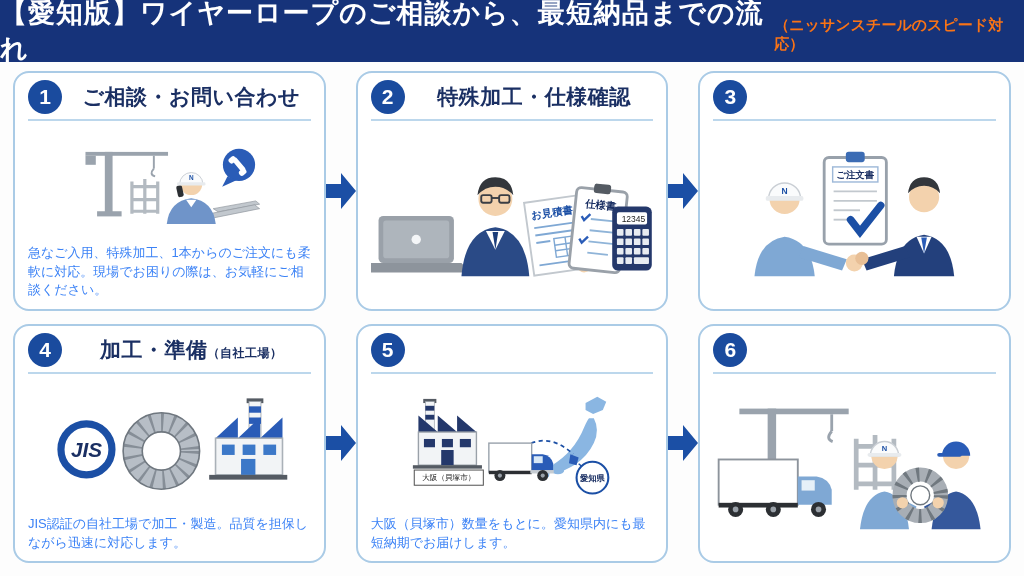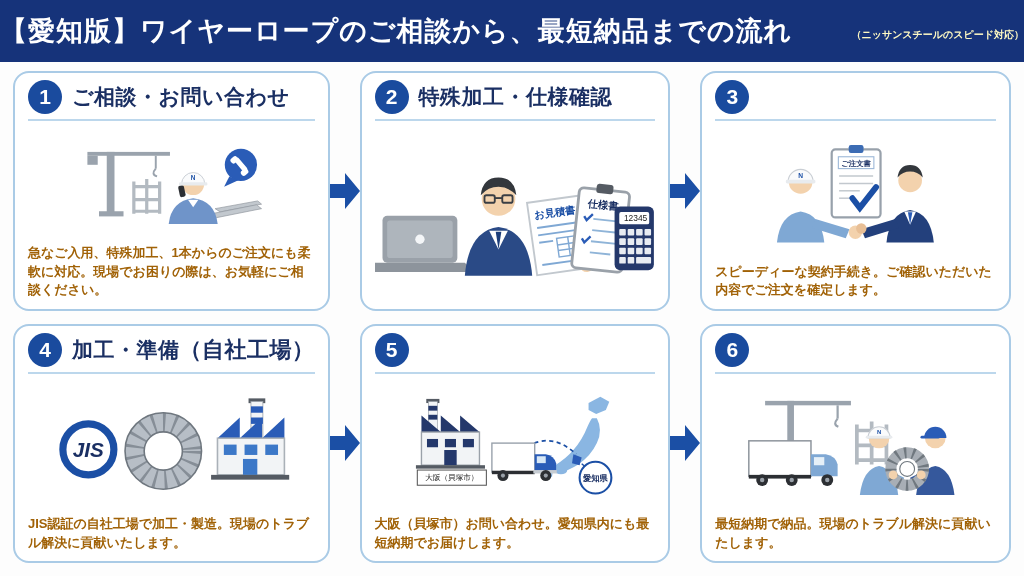--- a/index.html
+++ b/index.html
@@ -3,24 +3,24 @@
 <meta charset="utf-8">
 <style>
   * { box-sizing: border-box; }
   html, body {
     width: 1024px; height: 576px; margin: 0; overflow: hidden;
     background: #fdfdfd;
     font-family: "Liberation Sans", "DejaVu Sans", sans-serif;
   }
   .header {
     height: 62px; background: #16337a;
-    display: flex; align-items: center; justify-content: space-between; gap: 10px;
+    display: flex; align-items: center; justify-content: center; gap: 10px;
   }
   .header-title { color: #fff; font-size: 27px; font-weight: 800; letter-spacing: 1px; }
-  .header-sub   { color: #fef9c3; font-size: 10px; font-weight: 700; padding-top: 8px; }
+  .header-sub   { color: #f97316; font-size: 15px; font-weight: 700; padding-top: 8px; }
 
   .grid {
     height: calc(576px - 62px);
     display: grid;
     grid-template-columns: 1fr 30px 1fr 30px 1fr;
     grid-template-rows: 1fr 1fr;
     row-gap: 13px;
     padding: 9px 13px 13px;
   }
   .card {
@@ -31,31 +31,31 @@
   .card-head {
     display: flex; align-items: center; gap: 10px;
     padding-bottom: 5px; border-bottom: 2px solid #bcd7ec;
   }
   .num-badge {
     width: 34px; height: 34px; border-radius: 50%;
     background: #1a4b9e; color: #fff; font-weight: 800; font-size: 21px;
     display: flex; align-items: center; justify-content: center; flex: 0 0 auto;
   }
   .card-title {
-    flex: 1; margin: 0;
+    flex: 1; text-align: center; margin: 0;
     font-size: 21px; font-weight: 800; color: #1a2f63;
     letter-spacing: .5px; white-space: nowrap;
   }
-  .title-suffix { font-size: 22px; font-weight: 800; color: #1a2f63; }
+  .title-suffix { font-size: 12px; font-weight: 800; color: #1a2f63; }
   .illus { flex: 1; min-height: 0; display: flex; align-items: flex-start; justify-content: center; padding: 18px 0; }
   .illus svg { width: 100%; height: 100%; }
   svg text { font-family: "Liberation Sans", "DejaVu Sans", sans-serif; }
   .desc {
     margin: 2px 0 0; font-size: 13px; line-height: 1.42;
-    color: #a16207; font-weight: 700;
+    color: #3b82f6; font-weight: 400;
   }
   .arrow-cell { display: flex; align-items: center; justify-content: center; }
   .arrow-cell svg { width: 30px; height: 40px; }
 </style>
 </head>
 <body>
 
 <header class="header">
   <span class="header-title">【愛知版】ワイヤーロープのご相談から、最短納品までの流れ</span>
   <span class="header-sub">（ニッサンスチールのスピード対応）</span>
@@ -243,21 +243,20 @@
           <polygon points="204,108 158,122 163,134 209,120" fill="#23407c"></polygon>
           <circle cx="224" cy="56" r="16" fill="#f3d2ad"></circle>
           <path d="M207 52 q2 -17 17 -17 q15 0 17 17 q-7 -8 -17 -8 q-10 0 -17 8 z" fill="#33373c"></path>
         </g>
         <g>
           <circle cx="150" cy="126" r="9" fill="#f3d2ad"></circle>
           <circle cx="158" cy="121" r="7" fill="#e8bf96"></circle>
         </g>
       </svg>
     </div>
-    <p class="desc">スピーディーな契約手続き。ご確認いただいた内容でご注文を確定します。</p>
   </section>
 
   <section class="card">
     <div class="card-head">
       <div class="num-badge">
           <span>4</span>
         </div>
       <h2 class="card-title"><span>加工・準備</span><span class="title-suffix">（自社工場）</span></h2>
     </div>
     <div class="illus">
@@ -282,21 +281,21 @@
           <g fill="#3c78c8">
             <rect x="216" y="66" width="16" height="13"></rect>
               <rect x="242" y="66" width="16" height="13"></rect>
               <rect x="268" y="66" width="16" height="13"></rect>
             <rect x="240" y="84" width="18" height="20"></rect>
           </g>
           <rect x="200" y="104" width="98" height="6" fill="#555b63"></rect>
         </g>
       </svg>
     </div>
-    <p class="desc">JIS認証の自社工場で加工・製造。現場のトラブル解決に貢献いたします。</p>
+    <p class="desc">JIS認証の自社工場で加工・製造。品質を担保しながら迅速に対応します。</p>
   </section>
 
   <div class="arrow-cell">
     <svg viewBox="0 0 30 40">
         <polygon points="0,13 15,13 15,2 30,20 15,38 15,27 0,27" fill="#1b4fa5"></polygon>
       </svg>
   </div>
 
   <section class="card">
     <div class="card-head">
@@ -344,21 +343,21 @@
           <circle cx="194" cy="121" r="8" fill="#2c2f33"></circle>
             <circle cx="194" cy="121" r="3" fill="#9aa1a9"></circle>
         </g>
         <g>
           <line x1="246" y1="104" x2="256" y2="112" stroke="#1b4fa5" stroke-width="2"></line>
           <circle cx="266" cy="124" r="23" fill="#fff" stroke="#1b4fa5" stroke-width="3"></circle>
           <text x="266" y="129" text-anchor="middle" font-size="12" font-weight="bold" fill="#1a2f63">愛知県</text>
         </g>
       </svg>
     </div>
-    <p class="desc">大阪（貝塚市）お問い合わせ。愛知県内にも最短納期でお届けします。</p>
+    <p class="desc">大阪（貝塚市）数量をもとに。愛知県内にも最短納期でお届けします。</p>
   </section>
 
   <div class="arrow-cell">
     <svg viewBox="0 0 30 40">
         <polygon points="0,13 15,13 15,2 30,20 15,38 15,27 0,27" fill="#1b4fa5"></polygon>
       </svg>
   </div>
 
   <section class="card">
     <div class="card-head">
@@ -406,16 +405,15 @@
         </g>
         <g>
           <circle cx="220" cy="104" r="22" fill="none" stroke="#a8aeb5" stroke-width="15"></circle>
           <circle cx="220" cy="104" r="22" fill="none" stroke="#70787f" stroke-width="15" stroke-dasharray="3 8"></circle>
           <circle cx="220" cy="104" r="10" fill="#fff" stroke="#70787f" stroke-width="1.5"></circle>
           <circle cx="201" cy="112" r="6" fill="#f3d2ad"></circle>
           <circle cx="239" cy="112" r="6" fill="#f3d2ad"></circle>
         </g>
       </svg>
     </div>
-    <p class="desc">最短納期で納品。現場のトラブル解決に貢献いたします。</p>
   </section>
 
 </main>
 
 </body></html>

